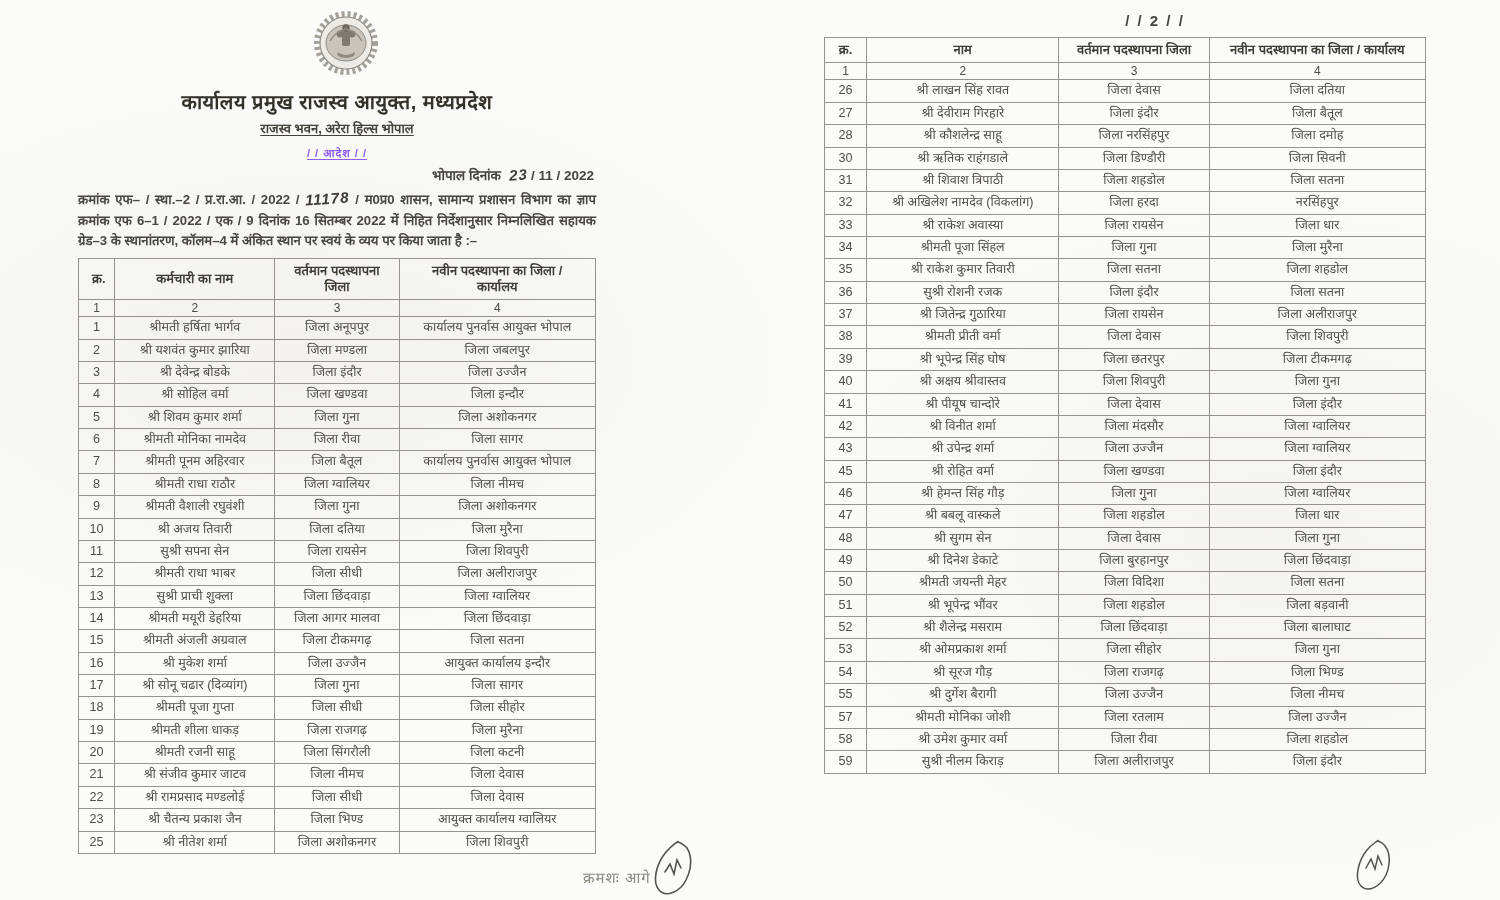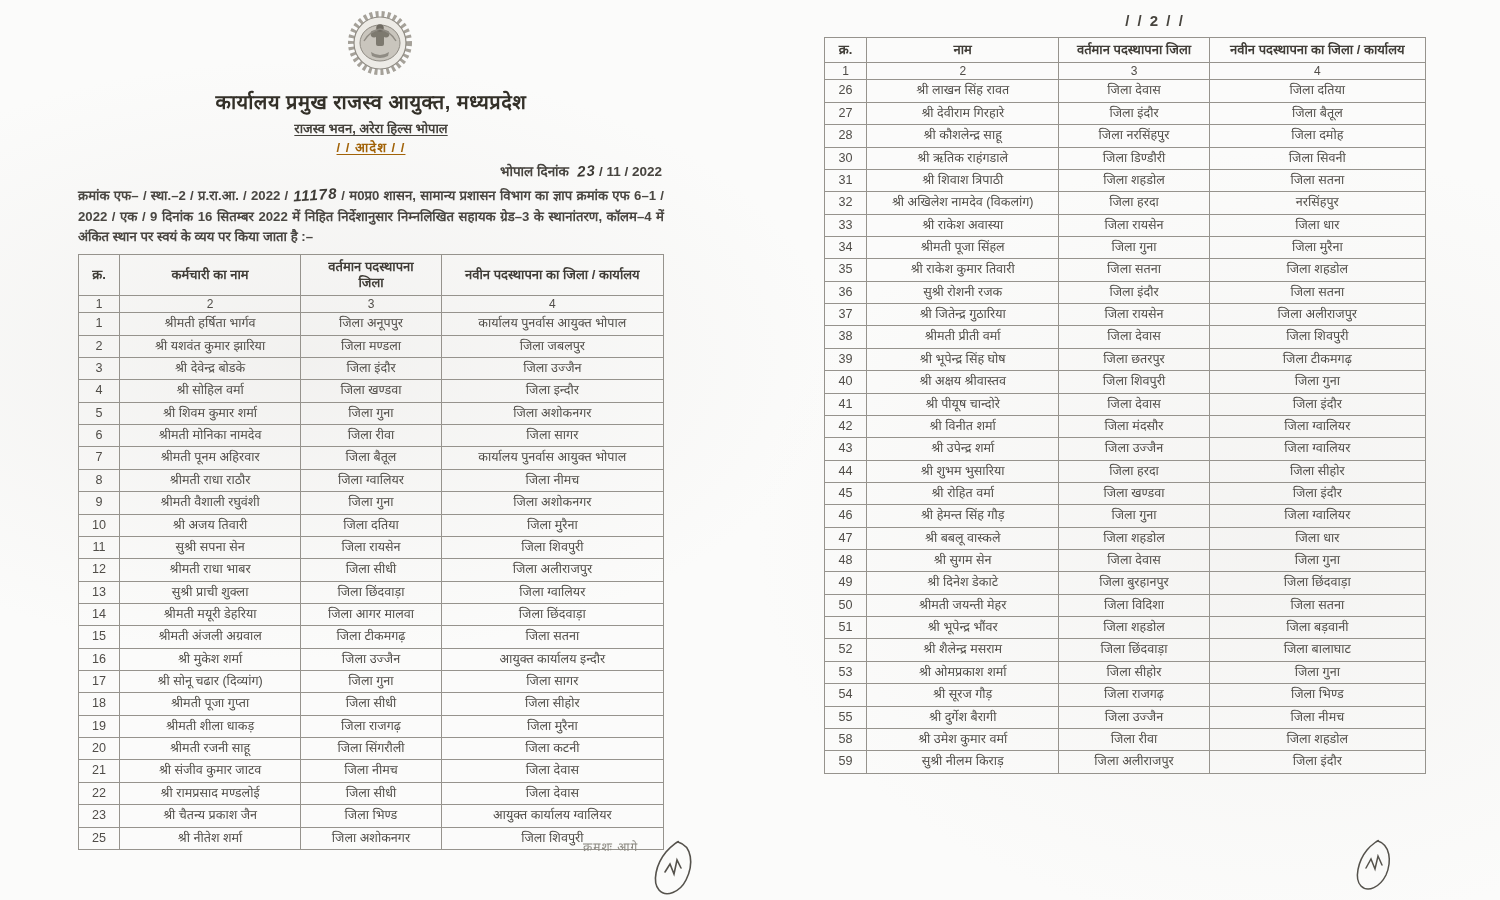--- a/index.html
+++ b/index.html
@@ -7,30 +7,30 @@
   body {
     font-family: "Liberation Sans", "DejaVu Sans", sans-serif;
     background:
       radial-gradient(ellipse 900px 500px at 20% 40%, rgba(225,223,220,.35), transparent 60%),
       radial-gradient(ellipse 800px 600px at 85% 60%, rgba(228,226,223,.3), transparent 65%),
       #fbfbfa;
     color:#4c4a46;
     position:relative;
   }
   .page { position:absolute; top:0; }
-  .page-left  { left:78px;  width:586px; }
+  .page-left  { left:78px;  width:518px; }
   .page-right { left:824px; width:602px; }
 
   
   .doc-header { text-align:center; padding-top:8px; }
   .emblem { display:inline-block; margin-left:18px; }
   .doc-title { font-size:20px; font-weight:bold; color:#333028; letter-spacing:.5px; margin-top:4px; }
   .doc-subtitle { font-size:13px; font-weight:bold; color:#45423c; margin-top:4px;
                   text-decoration:underline; text-underline-offset:2px; }
-  .doc-order { font-size:13px; font-weight:bold; color:#a16207; margin-top:1px;
+  .doc-order { font-size:11px; font-weight:bold; color:#8b5cf6; margin-top:8px;
                text-decoration:underline; text-underline-offset:2px; letter-spacing:1px;}
   .date-line { text-align:right; font-size:13.5px; font-weight:bold; color:#47443f;
                margin-top:6px; padding-right:2px; }
   .handwritten { font-style:italic; font-weight:bold; font-size:15px; color:#3e3b36;
                  display:inline-block; transform:rotate(-4deg); letter-spacing:1px; }
   .ref-para { font-size:13.2px; line-height:1.52; text-align:justify; color:#4a4742;
               font-weight:bold; margin-top:4px; }
 
   
   table { border-collapse:collapse; width:100%; table-layout:fixed; }
@@ -40,21 +40,21 @@
            font-size:12.6px; color:#504d48; padding:3px 4px; line-height:1.22;
            overflow:hidden; }
   th { font-weight:bold; font-size:13px; color:#403d37; padding:4px 13px; }
   tr.colnum-row td { padding:1px 4px; font-size:12px; }
   .page-left  col.c1{width:7%;}  .page-left  col.c2{width:31%;} .page-left  col.c3{width:24%;} .page-left  col.c4{width:38%;}
   .page-right col.c1{width:7%;}  .page-right col.c2{width:32%;} .page-right col.c3{width:25%;} .page-right col.c4{width:36%;}
 
   .page-num { text-align:center; font-size:15px; font-weight:bold; color:#47443e;
               letter-spacing:2px; padding:12px 0 4px 60px; }
 
-  .continuation { position:absolute; left:583px; top:838px; font-size:12px;
+  .continuation { position:absolute; left:583px; top:867px; font-size:15px;
                   color:#8a877f; letter-spacing:1px; }
   .sig { position:absolute; }
   .sig-left  { left:648px;  top:838px; }
   .sig-right { left:1352px; top:838px; }
 </style>
 </head>
 <body>
 
 <div class="page page-left">
   <div class="doc-header">
@@ -372,26 +372,20 @@
           <td>जिला मंदसौर</td>
           <td>जिला ग्वालियर</td>
         </tr>
         <tr>
           <td>43</td>
           <td>श्री उपेन्द्र शर्मा</td>
           <td>जिला उज्जैन</td>
           <td>जिला ग्वालियर</td>
         </tr>
         <tr>
-          <td>44</td>
-          <td>श्री शुभम भुसारिया</td>
-          <td>जिला हरदा</td>
-          <td>जिला सीहोर</td>
-        </tr>
-        <tr>
           <td>45</td>
           <td>श्री रोहित वर्मा</td>
           <td>जिला खण्डवा</td>
           <td>जिला इंदौर</td>
         </tr>
         <tr>
           <td>46</td>
           <td>श्री हेमन्त सिंह गौड़</td>
           <td>जिला गुना</td>
           <td>जिला ग्वालियर</td>
@@ -442,20 +436,26 @@
           <td>54</td>
           <td>श्री सूरज गौड़</td>
           <td>जिला राजगढ़</td>
           <td>जिला भिण्ड</td>
         </tr>
         <tr>
           <td>55</td>
           <td>श्री दुर्गेश बैरागी</td>
           <td>जिला उज्जैन</td>
           <td>जिला नीमच</td>
+        </tr>
+        <tr>
+          <td>57</td>
+          <td>श्रीमती मोनिका जोशी</td>
+          <td>जिला रतलाम</td>
+          <td>जिला उज्जैन</td>
         </tr>
         <tr>
           <td>58</td>
           <td>श्री उमेश कुमार वर्मा</td>
           <td>जिला रीवा</td>
           <td>जिला शहडोल</td>
         </tr>
         <tr>
           <td>59</td>
           <td>सुश्री नीलम किराड़</td>

